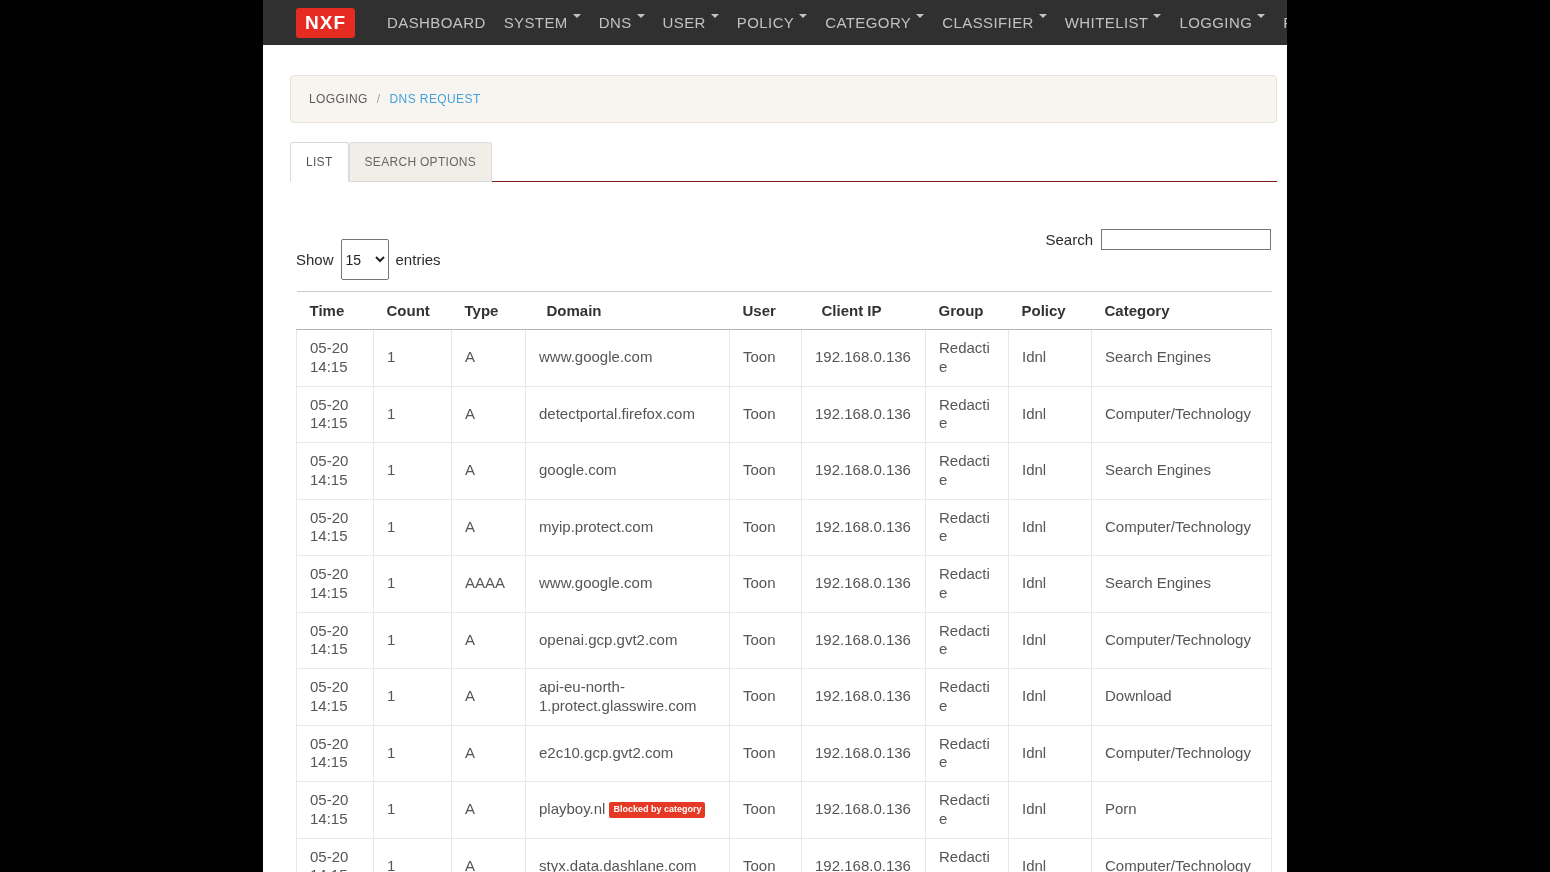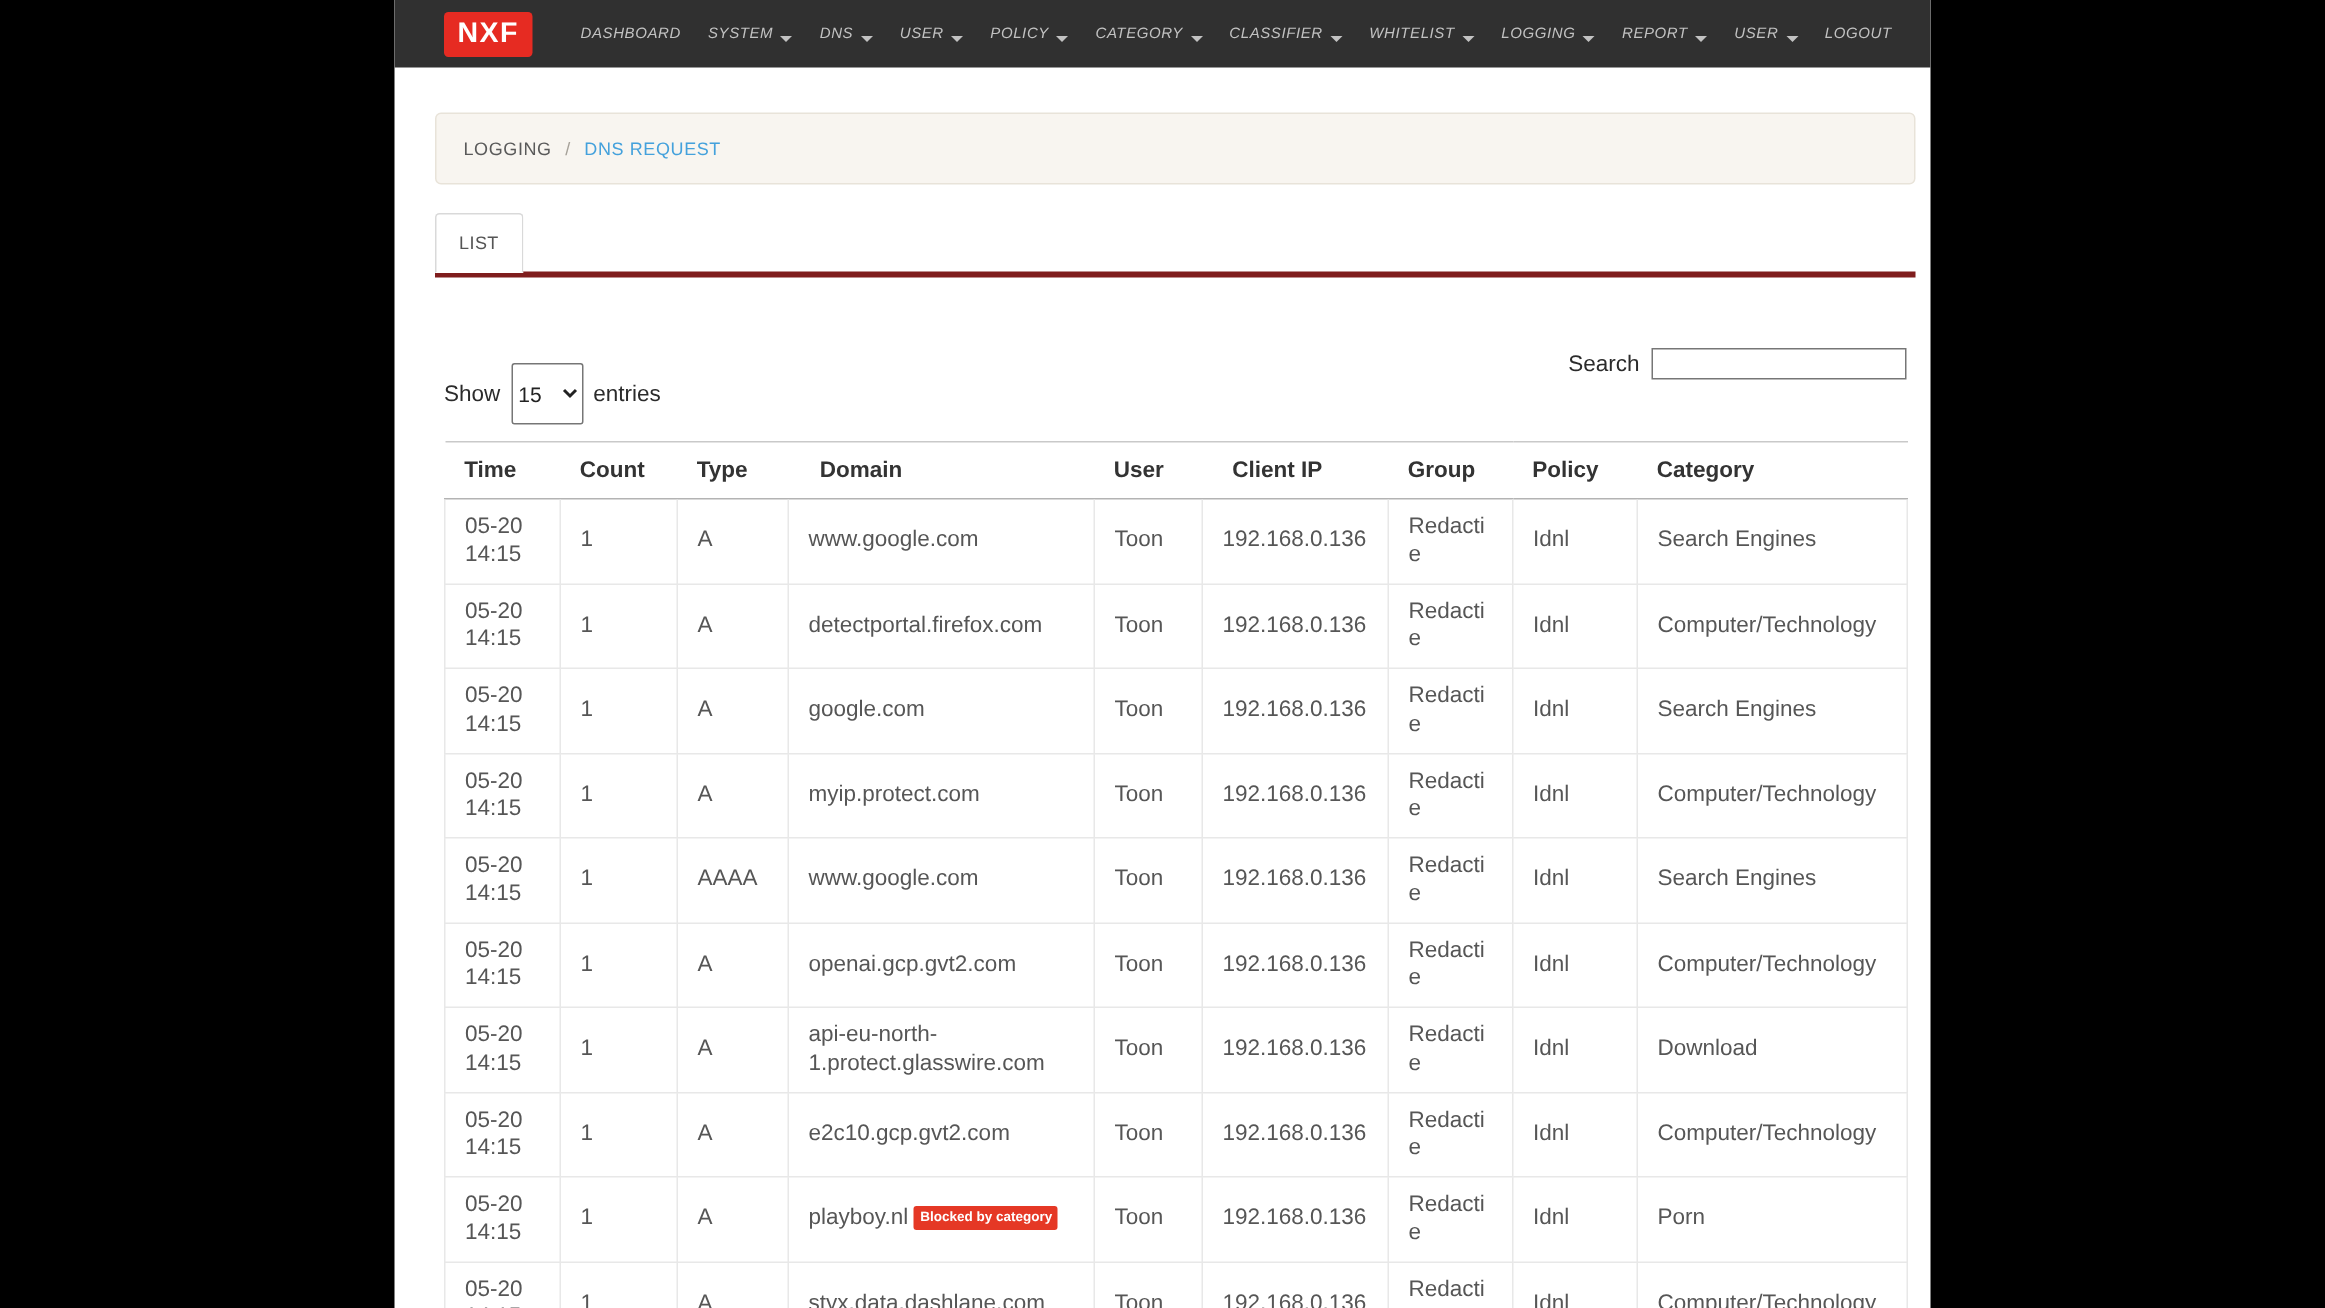--- a/index.html
+++ b/index.html
@@ -3,31 +3,31 @@
 <meta charset="utf-8">
 <style>
   * { box-sizing: border-box; }
   body { margin: 0; background: #000; font-family: "Liberation Sans", sans-serif; }
   .page { width: 1024px; margin: 0 auto; background: #fff; min-height: 872px; overflow: hidden; }
 
   
   .navbar { height: 45px; background: #303030; display: flex; align-items: center; padding: 0 18px 0 33px; }
   .logo { background: #e62b22; color: #fff; font-weight: bold; font-size: 19px; padding: 4px 9px; border-radius: 3px; text-decoration: none; letter-spacing: 1px; cursor: pointer; }
   .nav-menu { display: flex; margin-left: 23px; }
-  .nav-item { color: #c2c2c2; font-size: 10px; letter-spacing: .4px; text-decoration: none; padding: 10px 9px; display: flex; align-items: flex-end; cursor: pointer; white-space: nowrap; font-style: italic; }
+  .nav-item { color: #c2c2c2; font-size: 15px; letter-spacing: .4px; text-decoration: none; padding: 10px 9px; display: flex; align-items: flex-start; cursor: pointer; white-space: nowrap; }
   .caret { width: 0; height: 0; border-left: 4px solid transparent; border-right: 4px solid transparent; border-top: 4px solid #c2c2c2; margin-left: 5px; }
 
   
   .breadcrumb-box { margin: 30px 10px 0 27px; background: #f8f5f0; border: 1px solid #e8e3d9; border-radius: 4px; padding: 16px 18px; font-size: 12px; letter-spacing: .4px; }
   .crumb-section { color: #5a5a5a; }
   .crumb-sep { color: #a6a199; margin: 0 9px; }
   .crumb-page { color: #44a1dc; text-decoration: none; cursor: pointer; }
 
   
-  .tabs { display: flex; margin: 19px 10px 0 27px; border-bottom: 4px solid #7f1d1d; align-items: flex-end; }
+  .tabs { display: flex; margin: 19px 10px 0 27px; border-bottom: 1px solid #7f1d1d; align-items: flex-end; }
   .tab { padding: 12px 15px; font-size: 12px; color: #555; letter-spacing: .3px; text-decoration: none; border: 1px solid transparent; margin-bottom: -1px; border-radius: 3px 3px 0 0; cursor: pointer; }
   .tab.active { background: #fff; border-color: #d9d9d9; border-bottom-color: #fff; }
   .tab.inactive { background: #f1eee8; border-color: #ddd; border-bottom-color: #d9d9d9; color: #666; }
 
   
   .controls { display: flex; justify-content: space-between; align-items: center; margin: 17px 16px 0 33px; font-size: 15px; color: #2b2b2b; }
   .show-entries { display: flex; align-items: center; gap: 7px; margin-top: 40px; }
   select.page-size { width: 48px; height: 41px; font-size: 14px; font-family: inherit; border: 1px solid #767676; border-radius: 2px; background: #fff; color: #222; }
   .search-box { display: flex; align-items: center; gap: 8px; }
   input.search { width: 170px; height: 21px; border: 1px solid #767676; font-size: 14px; padding: 0 4px; font-family: inherit; }
@@ -101,20 +101,21 @@
         </a>
       </div>
   </nav>
 
   <div class="breadcrumb-box">
     <span class="crumb-section">LOGGING</span><span class="crumb-sep">/</span><a class="crumb-page">DNS REQUEST</a>
   </div>
 
   <div class="tabs">
       <a class="tab active">LIST</a>
+      <a class="tab inactive">SEARCH OPTIONS</a>
     </div>
 
   <div class="controls">
     <div class="show-entries">
       <span>Show</span>
       <select class="page-size">
         <option>15</option>
       </select>
       <span>entries</span>
     </div>

